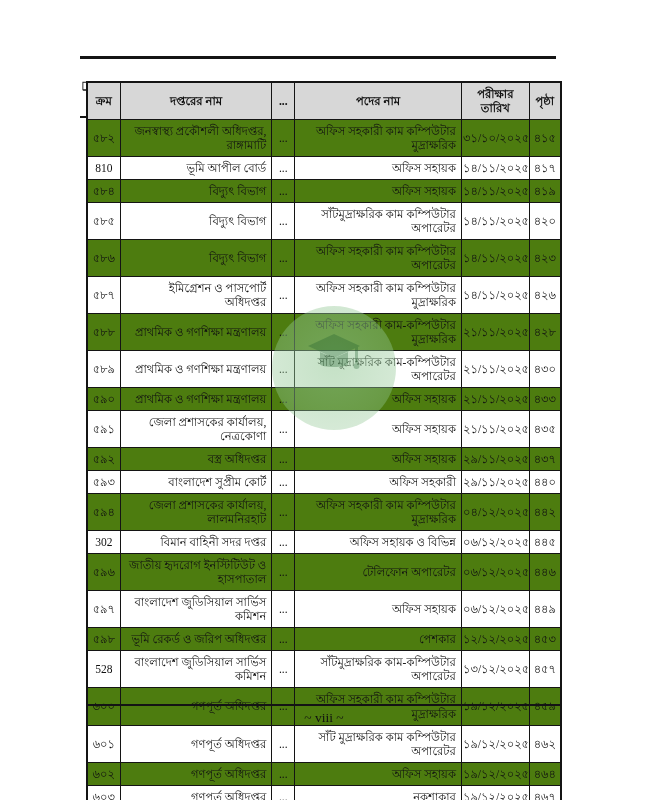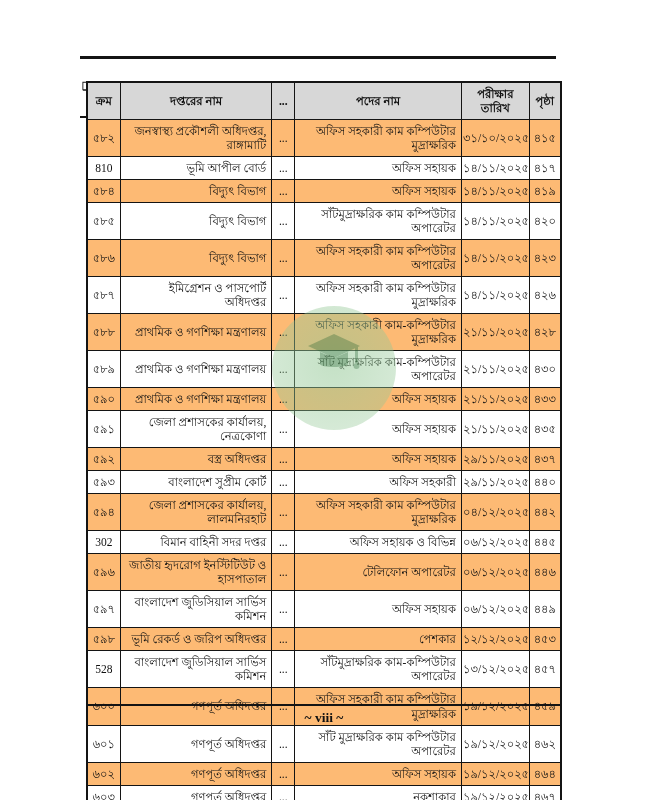--- a/index.html
+++ b/index.html
@@ -19,37 +19,37 @@
   .band .mid   { padding: 0 8px; white-space: nowrap; margin-top: 38px; }
   .band .right { text-align: center; white-space: nowrap; }
   .glyph { font-size: 11px; position: relative; top: -1px; margin-right: 4px; }
 
   
   .tablewrap { position: absolute; left: 86px; top: 81px; width: 476px; }
   table { width: 100%; border-collapse: collapse; table-layout: fixed; border: 2px solid #141414; }
   th, td { border: 1px solid #141414; font-size: 11.5px; line-height: 1.22; vertical-align: middle; }
   thead th { background: #d7d7d7; font-weight: bold; padding: 4px 2px; text-align: center; }
   tbody td { padding: 4px 5px; }
-  tbody tr.shaded { background: #fdba74; }
+  tbody tr.shaded { background: #4d7c0f; }
   td.c { text-align: center; padding: 4px 1px; }
   td.l { text-align: right; }
 
   
   .watermark {
     position: absolute; left: 272px; top: 306px; width: 124px; height: 124px;
     border-radius: 50%; pointer-events: none;
     background: radial-gradient(circle at 50% 45%,
       rgba(148, 200, 150, 0.55) 0%, rgba(148, 200, 150, 0.42) 60%, rgba(140, 195, 142, 0.30) 100%);
   }
   .watermark svg { position: absolute; left: 26px; top: 14px; opacity: 0.30; }
 
   
   .footrule { position: absolute; left: 86px; top: 704px; width: 476px; border-top: 2px solid #141414; }
   .pagenum { position: absolute; left: 86px; top: 710px; width: 476px; text-align: center;
-             font-weight: bold; font-size: 13.5px; }
+             font-weight: normal; font-size: 13.5px; }
 </style>
 </head>
 <body>
 
 <div class="sheet">
 
   <div class="band">
     <div class="left">
       <span class="glyph">❑</span><span>Recent Job Solution (Part-5)</span>
     </div>

